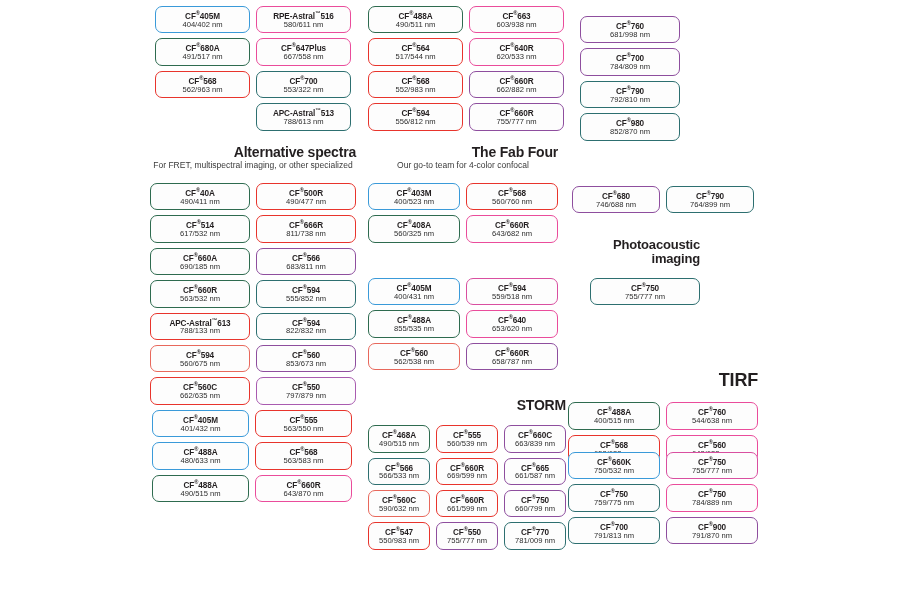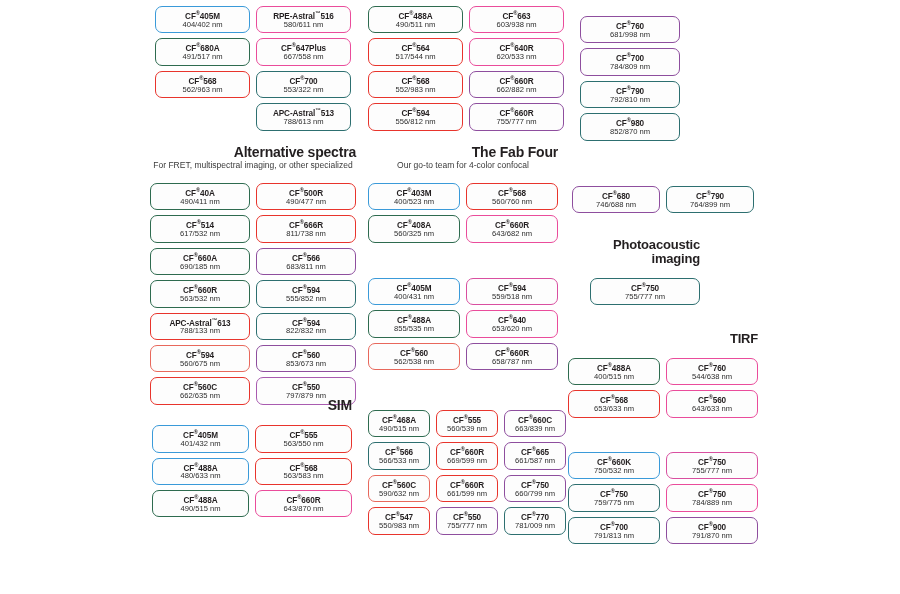--- a/index.html
+++ b/index.html
@@ -273,21 +273,20 @@
             <div class="wl">653/620 nm</div>
           </div>
           <div class="chip" style="border-color: rgb(142, 78, 158);">
             <div class="nm"><span>CF</span><sup>®</sup><span>660R</span></div>
             <div class="wl">658/787 nm</div>
           </div>
         </div>
       </div>
     </div>
     <div class="group" style="left: 152px; top: 398px;">
-      <div class="ghead" style="font-size: 14px; width: 200px;">SIM</div>
       <div class="cols" style="margin-top: 12px;">
         <div class="col" style="width: 97px;">
           <div class="chip" style="border-color: rgb(58, 154, 217);">
             <div class="nm"><span>CF</span><sup>®</sup><span>405M</span></div>
             <div class="wl">401/432 nm</div>
           </div>
           <div class="chip" style="border-color: rgb(58, 154, 217);">
             <div class="nm"><span>CF</span><sup>®</sup><span>488A</span></div>
             <div class="wl">480/633 nm</div>
           </div>
@@ -306,20 +305,21 @@
             <div class="wl">563/583 nm</div>
           </div>
           <div class="chip" style="border-color: rgb(234, 76, 155);">
             <div class="nm"><span>CF</span><sup>®</sup><span>660R</span></div>
             <div class="wl">643/870 nm</div>
           </div>
         </div>
       </div>
     </div>
     <div class="group" style="left: 368px; top: 398px;">
+      <div class="ghead" style="font-size: 14px; width: 198px;">STORM</div>
       <div class="cols" style="margin-top: 12px;">
         <div class="col" style="width: 62px;">
           <div class="chip" style="border-color: rgb(46, 107, 79);">
             <div class="nm"><span>CF</span><sup>®</sup><span>468A</span></div>
             <div class="wl">490/515 nm</div>
           </div>
           <div class="chip" style="border-color: rgb(45, 111, 112);">
             <div class="nm"><span>CF</span><sup>®</sup><span>566</span></div>
             <div class="wl">566/533 nm</div>
           </div>
@@ -391,21 +391,21 @@
       <div class="cols" style="margin-top: 12px;">
         <div class="col" style="width: 110px;">
           <div class="chip" style="border-color: rgb(45, 111, 112);">
             <div class="nm"><span>CF</span><sup>®</sup><span>750</span></div>
             <div class="wl">755/777 nm</div>
           </div>
         </div>
       </div>
     </div>
     <div class="group" style="left: 568px; top: 332px;">
-      <div class="ghead" style="font-size: 13px; width: 190px;">TIRF</div>
+      <div class="ghead" style="font-size: 18px; width: 190px; margin-top: 39px;">TIRF</div>
       <div class="cols" style="margin-top: 12px;">
         <div class="col" style="width: 92px;">
           <div class="chip" style="border-color: rgb(46, 107, 79);">
             <div class="nm"><span>CF</span><sup>®</sup><span>488A</span></div>
             <div class="wl">400/515 nm</div>
           </div>
           <div class="chip" style="border-color: rgb(232, 52, 44);">
             <div class="nm"><span>CF</span><sup>®</sup><span>568</span></div>
             <div class="wl">653/633 nm</div>
           </div>

